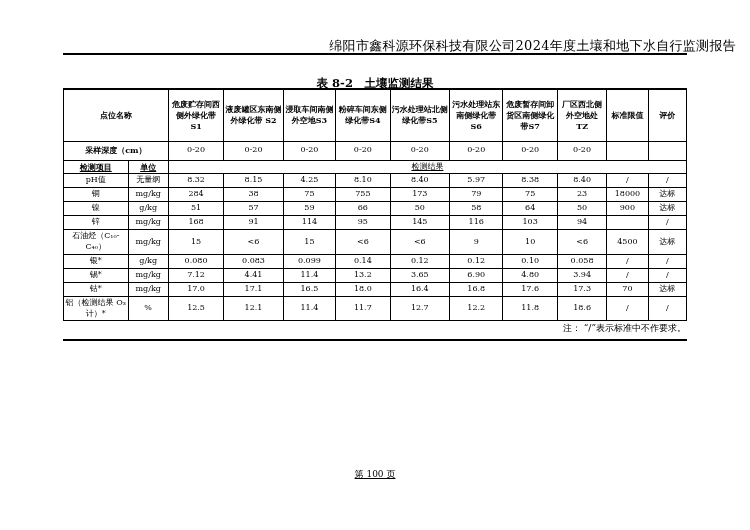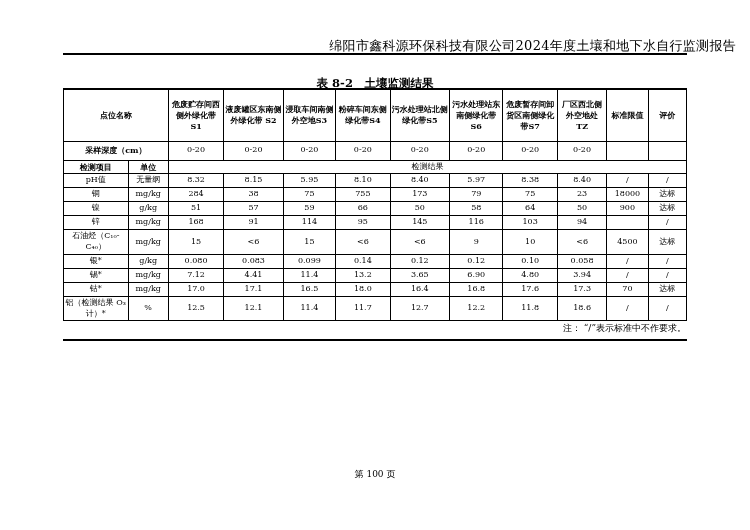--- a/index.html
+++ b/index.html
@@ -29,34 +29,34 @@
   .soil-table th, .soil-table td {
     border:1px solid #000;
     font-size:8px; font-weight:normal;
     text-align:center; vertical-align:middle;
     padding:1px 1px; line-height:1.35;
     overflow:hidden;
   }
   .soil-table thead th { font-weight:bold; }
   tr.site-row { height:52px; }
   tr.depth-row { height:19px; }
-  tr.section-row { height:13px; }
+  tr.section-row { height:13px;text-decoration:underline; }
   tbody tr { height:14px; }
   .b { font-weight:bold; }
   .note {
     position:absolute; top:322px; left:66px; width:620px;
     font-size:9px; text-align:right;
   }
   .bottom-rule {
     position:absolute; top:339px; left:63px; width:624px;
     border-top:2.5px solid #000;
   }
   .page-footer {
     position:absolute; top:468px; left:0; width:750px;
-    text-align:center; font-size:9px;
+    text-align:center; font-size:9px;text-decoration:underline;
   }
 </style>
 </head>
 <body>
 
 <div class="page">
 
   <div class="running-head">绵阳市鑫科源环保科技有限公司2024年度土壤和地下水自行监测报告</div>
 
   <div class="head-rule"></div>
@@ -110,21 +110,21 @@
           <th>单位</th>
           <td colspan="10" class="b">检测结果</td>
         </tr>
     </thead>
     <tbody>
         <tr>
           <td>pH值</td>
           <td>无量纲</td>
           <td>8.32</td>
           <td>8.15</td>
-          <td>5.95</td>
+          <td>4.25</td>
           <td>8.10</td>
           <td>8.40</td>
           <td>5.97</td>
           <td>8.38</td>
           <td>8.40</td>
           <td>/</td>
           <td>/</td>
         </tr>
         <tr>
           <td>铜</td>

